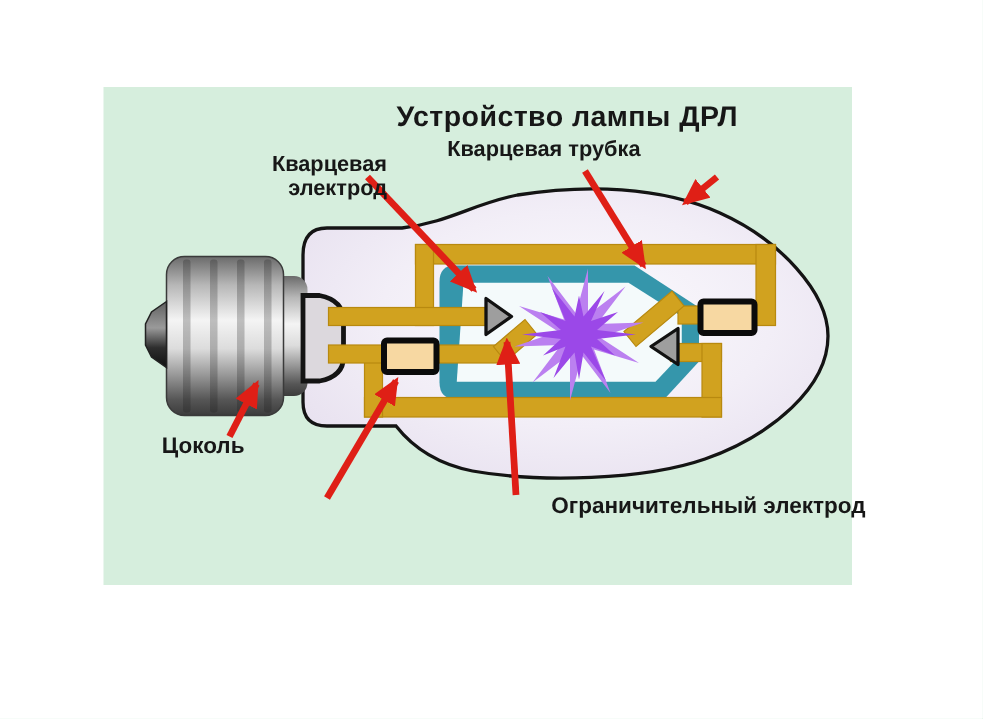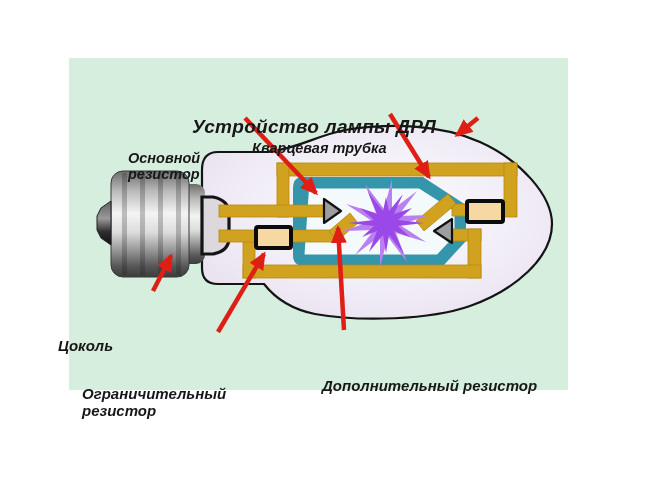--- a/index.html
+++ b/index.html
@@ -1,20 +1,20 @@
 <!DOCTYPE html>
 <html><head>
 <meta charset="utf-8">
 <style>
   html,body{margin:0;padding:0;background:#ffffff;}
   .page{position:relative;width:655px;height:479px;background:#ffffff;overflow:hidden;
         font-family:"Liberation Sans",sans-serif;}
   .page svg{position:absolute;left:0;top:0;}
-  .lbl{position:absolute;font-style:italic;font-weight:700;color:#171717;
-       font-size:14.5px;line-height:1.12;text-align:left;margin-top:48px;}
+  .lbl{position:absolute;font-weight:700;color:#171717;
+       font-size:14.5px;line-height:1.12;text-align:right;}
   .lbl.title{font-size:19px;letter-spacing:.3px;}
 </style>
 </head>
 <body>
 
 <div class="page">
 
   <svg width="655" height="479" viewBox="0 0 655 479">
     <defs>
       <radialGradient id="glass" cx="52%" cy="45%" r="68%">
@@ -93,18 +93,17 @@
     <line x1="245" y1="118" x2="316" y2="193" stroke-width="4.5" marker-end="url(#ah)" stroke="#df1f16"></line>
     <line x1="390" y1="114" x2="429" y2="177" stroke-width="4.5" marker-end="url(#ah)" stroke="#df1f16"></line>
     <line x1="478" y1="118" x2="457" y2="135" stroke-width="4.5" marker-end="url(#ah)" stroke="#df1f16"></line>
     <line x1="153" y1="291" x2="171" y2="256" stroke-width="4.5" marker-end="url(#ah)" stroke="#df1f16"></line>
     <line x1="218" y1="332" x2="264" y2="254" stroke-width="4.5" marker-end="url(#ah)" stroke="#df1f16"></line>
     <line x1="344" y1="330" x2="338" y2="228" stroke-width="4.5" marker-end="url(#ah)" stroke="#df1f16"></line>
   </svg>
 
   <div class="lbl title" style="left:192px;top:68px;width:300px;">Устройство лампы ДРЛ</div>
   <div class="lbl" style="left:252px;top:92px;width:175px;">Кварцевая трубка</div>
-  <div class="lbl" style="left:128px;top:102px;width:130px;">Основной резистор</div>
+  <div class="lbl" style="left:128px;top:102px;width:130px;">Кварцевая электрод</div>
   <div class="lbl" style="left:58px;top:290px;width:105px;font-size:15px;">Цоколь</div>
-  <div class="lbl" style="left:82px;top:338px;width:175px;font-size:15px;">Ограничительный резистор</div>
-  <div class="lbl" style="left:322px;top:330px;width:255px;font-size:15px;">Дополнительный резистор</div>
+  <div class="lbl" style="left:322px;top:330px;width:255px;font-size:15px;">Ограничительный электрод</div>
 
 </div>
 
 </body></html>

